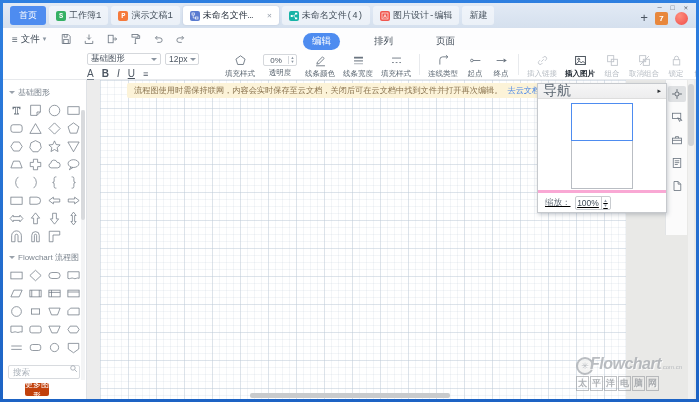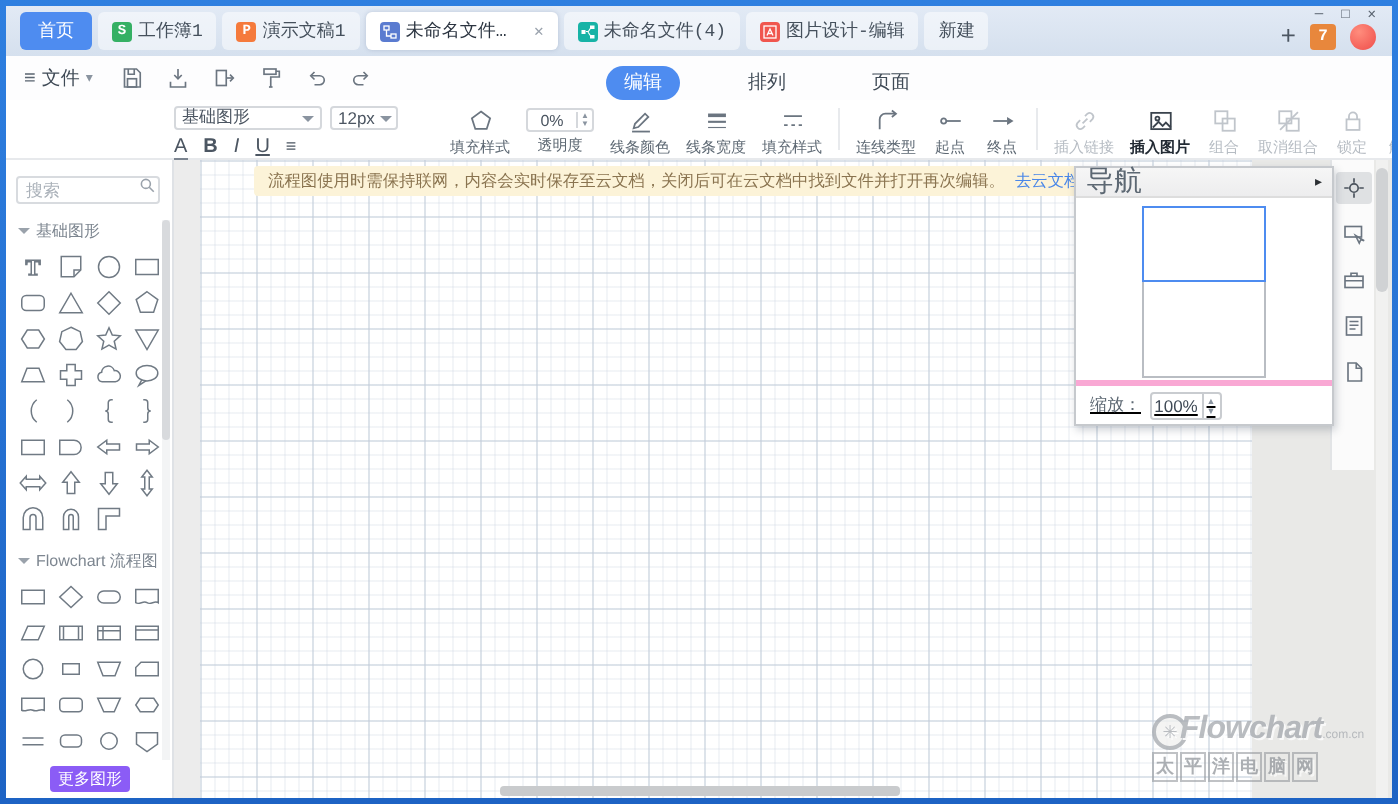--- a/index.html
+++ b/index.html
@@ -92,22 +92,22 @@
     font-family:"Liberation Sans",sans-serif; }
   #search-input::placeholder { color:#aab1b9; }
   #search-wrap svg { position:absolute; right:3px; top:3px; width:9px; height:9px; }
   .sec-head { display:flex; align-items:center; gap:3px; font-size:8px; color:#7d8690;
     margin:7px 0 3px 6px; }
   .sec-head .tri { width:0; height:0; border:3px solid transparent; border-top-color:#9aa2ab; margin-top:3px; }
   .shape-grid { display:grid; grid-template-columns:repeat(4,19px); margin-left:4px; }
   .shape-cell { width:19px; height:18px; display:flex; align-items:center; justify-content:center; }
   .shape-cell svg { width:15px; height:15px; }
   .shape-cell svg * { stroke:#707a84; fill:none; stroke-width:1; }
-  #more-shapes { position:absolute; left:22px; bottom:3px; width:40px; height:13px;
-    background:#8b5cf6; color:#fff; font-size:8px; border:none; border-radius:2px;
+  #more-shapes { position:absolute; left:22px; bottom:3px; width:24px; height:13px;
+    background:#c2410c; color:#fff; font-size:8px; border:none; border-radius:2px;
     display:flex; align-items:center; justify-content:center; font-family:"Liberation Sans",sans-serif; }
   #sidebar-scroll { position:absolute; right:1px; top:30px; width:4px; height:270px; background:#f3f4f5; }
   #sidebar-scroll .thumb { width:4px; height:110px; background:#d8dadd; border-radius:2px; }
 
   
   #canvasWrap { position:absolute; left:84px; top:0; width:609px; height:319px; }
   #gutter { position:absolute; left:0; top:0; width:13px; height:319px; background:#ececec; }
   #page { position:absolute; left:13px; top:0; width:526px; height:319px; background:#fff;
     background-image:
       linear-gradient(rgba(195,205,218,.45) 1px, transparent 1px),
@@ -444,301 +444,301 @@
               </svg>
             </div>
             <div class="glabel">解锁</div>
           </div>
         </div>
   </div>
 
   <div id="main">
 
     <div id="sidebar">
+      <div id="shape-sections">
+            <div class="sec-head">
+              <span class="tri"></span>
+              <span>基础图形</span>
+            </div>
+            <div class="shape-grid">
+              <div class="shape-cell">
+                <svg viewBox="0 0 20 20">
+                  <text x="10" y="15" font-size="15" font-weight="bold" text-anchor="middle" fill="#3a4752" stroke="none" font-family="Liberation Serif,serif">T</text>
+                </svg>
+              </div>
+              <div class="shape-cell">
+                <svg viewBox="0 0 20 20">
+                  <path d="M3.5 3h13v9l-4.5 4.5h-8.5z" fill="#fcf5a5" stroke="#cfc06a"></path>
+                  <path d="M12 16.5V12h4.5" fill="none" stroke="#cfc06a"></path>
+                </svg>
+              </div>
+              <div class="shape-cell">
+                <svg viewBox="0 0 20 20">
+                  <circle cx="10" cy="10" r="7"></circle>
+                </svg>
+              </div>
+              <div class="shape-cell">
+                <svg viewBox="0 0 20 20">
+                  <rect x="2.5" y="5" width="15" height="10"></rect>
+                </svg>
+              </div>
+              <div class="shape-cell">
+                <svg viewBox="0 0 20 20">
+                  <rect x="2.5" y="5" width="15" height="10" rx="3"></rect>
+                </svg>
+              </div>
+              <div class="shape-cell">
+                <svg viewBox="0 0 20 20">
+                  <path d="M10 3.5L17.5 16.5H2.5z"></path>
+                </svg>
+              </div>
+              <div class="shape-cell">
+                <svg viewBox="0 0 20 20">
+                  <path d="M10 2.5L17.5 10L10 17.5L2.5 10z"></path>
+                </svg>
+              </div>
+              <div class="shape-cell">
+                <svg viewBox="0 0 20 20">
+                  <path d="M10 2.5l7.2 5.2-2.8 8.5H5.6L2.8 7.7z"></path>
+                </svg>
+              </div>
+              <div class="shape-cell">
+                <svg viewBox="0 0 20 20">
+                  <path d="M6.2 4h7.6l3.8 6-3.8 6H6.2l-3.8-6z"></path>
+                </svg>
+              </div>
+              <div class="shape-cell">
+                <svg viewBox="0 0 20 20">
+                  <path d="M10 2.2l6.1 2.9 1.5 6.6-4.2 5.3H6.6l-4.2-5.3 1.5-6.6z"></path>
+                </svg>
+              </div>
+              <div class="shape-cell">
+                <svg viewBox="0 0 20 20">
+                  <path d="M10 2.5l2.2 4.9 5.3.5-4 3.6 1.2 5.2L10 14l-4.7 2.7 1.2-5.2-4-3.6 5.3-.5z"></path>
+                </svg>
+              </div>
+              <div class="shape-cell">
+                <svg viewBox="0 0 20 20">
+                  <path d="M2.5 4h15L10 17z"></path>
+                </svg>
+              </div>
+              <div class="shape-cell">
+                <svg viewBox="0 0 20 20">
+                  <path d="M6 5.5h8l3.5 9h-15z"></path>
+                </svg>
+              </div>
+              <div class="shape-cell">
+                <svg viewBox="0 0 20 20">
+                  <path d="M7.2 3h5.6v4.2H17v5.6h-4.2V17H7.2v-4.2H3V7.2h4.2z"></path>
+                </svg>
+              </div>
+              <div class="shape-cell">
+                <svg viewBox="0 0 20 20">
+                  <path d="M5.5 14.5a3.2 3.2 0 0 1-.4-6.3 4.3 4.3 0 0 1 8.4-1.1 3.5 3.5 0 0 1 .7 7.4z"></path>
+                </svg>
+              </div>
+              <div class="shape-cell">
+                <svg viewBox="0 0 20 20">
+                  <ellipse cx="10" cy="8.8" rx="7.2" ry="5.2"></ellipse>
+                  <path d="M6.5 13.2L4.5 17l5-3.2"></path>
+                </svg>
+              </div>
+              <div class="shape-cell">
+                <svg viewBox="0 0 20 20">
+                  <path d="M12.5 2.5a9.5 9.5 0 0 0 0 15"></path>
+                </svg>
+              </div>
+              <div class="shape-cell">
+                <svg viewBox="0 0 20 20">
+                  <path d="M7.5 2.5a9.5 9.5 0 0 1 0 15"></path>
+                </svg>
+              </div>
+              <div class="shape-cell">
+                <svg viewBox="0 0 20 20">
+                  <path d="M12.5 2.5h-1a2 2 0 0 0-2 2v3.5a2 2 0 0 1-2 2 2 2 0 0 1 2 2V15.5a2 2 0 0 0 2 2h1"></path>
+                </svg>
+              </div>
+              <div class="shape-cell">
+                <svg viewBox="0 0 20 20">
+                  <path d="M7.5 2.5h1a2 2 0 0 1 2 2v3.5a2 2 0 0 0 2 2 2 2 0 0 0-2 2V15.5a2 2 0 0 1-2 2h-1"></path>
+                </svg>
+              </div>
+              <div class="shape-cell">
+                <svg viewBox="0 0 20 20">
+                  <rect x="2.5" y="5.5" width="15" height="9.5"></rect>
+                </svg>
+              </div>
+              <div class="shape-cell">
+                <svg viewBox="0 0 20 20">
+                  <path d="M2.5 5.5h9.5a4.75 4.75 0 0 1 0 9.5H2.5z"></path>
+                </svg>
+              </div>
+              <div class="shape-cell">
+                <svg viewBox="0 0 20 20">
+                  <path d="M8.5 5.5V8H17v4H8.5v2.5L2.5 10z"></path>
+                </svg>
+              </div>
+              <div class="shape-cell">
+                <svg viewBox="0 0 20 20">
+                  <path d="M11.5 5.5V8H3v4h8.5v2.5L17.5 10z"></path>
+                </svg>
+              </div>
+              <div class="shape-cell">
+                <svg viewBox="0 0 20 20">
+                  <path d="M5.5 7.5v-2L1.5 10l4 4.5v-2h9v2l4-4.5-4-4.5v2z"></path>
+                </svg>
+              </div>
+              <div class="shape-cell">
+                <svg viewBox="0 0 20 20">
+                  <path d="M7.5 17V9.5H4.5L10 2.5l5.5 7H12.5V17z"></path>
+                </svg>
+              </div>
+              <div class="shape-cell">
+                <svg viewBox="0 0 20 20">
+                  <path d="M7.5 3v7.5H4.5L10 17.5l5.5-7H12.5V3z"></path>
+                </svg>
+              </div>
+              <div class="shape-cell">
+                <svg viewBox="0 0 20 20">
+                  <path d="M10 1.5l3.5 4.5h-2v8h2L10 18.5 6.5 14h2V6h-2z"></path>
+                </svg>
+              </div>
+              <div class="shape-cell">
+                <svg viewBox="0 0 20 20">
+                  <path d="M3.5 17V9a6.5 6.5 0 0 1 13 0v8h-4.5V9a2 2 0 0 0-4 0v8z"></path>
+                </svg>
+              </div>
+              <div class="shape-cell">
+                <svg viewBox="0 0 20 20">
+                  <path d="M5 17V8.5a5 5 0 0 1 10 0V17h-3.5V8.5a1.5 1.5 0 0 0-3 0V17z"></path>
+                </svg>
+              </div>
+              <div class="shape-cell">
+                <svg viewBox="0 0 20 20">
+                  <path d="M3 3h14v5h-9v9H3z"></path>
+                </svg>
+              </div>
+            </div>
+            <div class="sec-head">
+              <span class="tri"></span>
+              <span>Flowchart 流程图</span>
+            </div>
+            <div class="shape-grid">
+              <div class="shape-cell">
+                <svg viewBox="0 0 20 20">
+                  <rect x="2.5" y="5.5" width="15" height="9"></rect>
+                </svg>
+              </div>
+              <div class="shape-cell">
+                <svg viewBox="0 0 20 20">
+                  <path d="M10 3L17.5 10L10 17L2.5 10z"></path>
+                </svg>
+              </div>
+              <div class="shape-cell">
+                <svg viewBox="0 0 20 20">
+                  <rect x="2.5" y="6" width="15" height="8" rx="4"></rect>
+                </svg>
+              </div>
+              <div class="shape-cell">
+                <svg viewBox="0 0 20 20">
+                  <path d="M2.5 5h15v8.8c-2.5-1.8-5 1.8-7.5 0s-5 1.8-7.5 0z"></path>
+                </svg>
+              </div>
+              <div class="shape-cell">
+                <svg viewBox="0 0 20 20">
+                  <path d="M6.5 5.5h11l-4 9h-11z"></path>
+                </svg>
+              </div>
+              <div class="shape-cell">
+                <svg viewBox="0 0 20 20">
+                  <rect x="2.5" y="5.5" width="15" height="9"></rect>
+                  <path d="M5 5.5v9M15 5.5v9"></path>
+                </svg>
+              </div>
+              <div class="shape-cell">
+                <svg viewBox="0 0 20 20">
+                  <rect x="2.5" y="5.5" width="15" height="9"></rect>
+                  <path d="M6 5.5v9M2.5 8.5h15"></path>
+                </svg>
+              </div>
+              <div class="shape-cell">
+                <svg viewBox="0 0 20 20">
+                  <rect x="2.5" y="5.5" width="15" height="9"></rect>
+                  <path d="M2.5 8h15"></path>
+                </svg>
+              </div>
+              <div class="shape-cell">
+                <svg viewBox="0 0 20 20">
+                  <circle cx="10" cy="10" r="6.5"></circle>
+                </svg>
+              </div>
+              <div class="shape-cell">
+                <svg viewBox="0 0 20 20">
+                  <rect x="4.5" y="6.5" width="11" height="7"></rect>
+                </svg>
+              </div>
+              <div class="shape-cell">
+                <svg viewBox="0 0 20 20">
+                  <path d="M2.5 5.5h15l-3.5 9h-8z"></path>
+                </svg>
+              </div>
+              <div class="shape-cell">
+                <svg viewBox="0 0 20 20">
+                  <path d="M6 5.5h11.5v9H2.5V9z"></path>
+                </svg>
+              </div>
+              <div class="shape-cell">
+                <svg viewBox="0 0 20 20">
+                  <path d="M2.5 5.5h15v8c-2.5-1.6-5 1.6-7.5 0s-5 1.6-7.5 0z"></path>
+                </svg>
+              </div>
+              <div class="shape-cell">
+                <svg viewBox="0 0 20 20">
+                  <rect x="2.5" y="5.5" width="15" height="9" rx="2.5"></rect>
+                </svg>
+              </div>
+              <div class="shape-cell">
+                <svg viewBox="0 0 20 20">
+                  <path d="M2.5 5.5h15l-4 9h-7z"></path>
+                </svg>
+              </div>
+              <div class="shape-cell">
+                <svg viewBox="0 0 20 20">
+                  <path d="M5.5 5.5h9l3 4.5-3 4.5h-9l-3-4.5z"></path>
+                </svg>
+              </div>
+              <div class="shape-cell">
+                <svg viewBox="0 0 20 20">
+                  <path d="M3 8h14M3 12.5h14"></path>
+                </svg>
+              </div>
+              <div class="shape-cell">
+                <svg viewBox="0 0 20 20">
+                  <rect x="3" y="6" width="14" height="8" rx="3"></rect>
+                </svg>
+              </div>
+              <div class="shape-cell">
+                <svg viewBox="0 0 20 20">
+                  <circle cx="10" cy="10" r="5.5"></circle>
+                </svg>
+              </div>
+              <div class="shape-cell">
+                <svg viewBox="0 0 20 20">
+                  <path d="M3 4.5h14v7.5L10 17l-7-5z"></path>
+                </svg>
+              </div>
+            </div>
+          </div>
       <div id="search-wrap">
         <input id="search-input" placeholder="搜索" style="">
         <svg viewBox="0 0 16 16">
           <circle cx="7" cy="7" r="4" fill="none" stroke="#9aa2ab" stroke-width="1.4"></circle>
           <path d="M10 10l4 4" stroke="#9aa2ab" stroke-width="1.4"></path>
         </svg>
       </div>
-      <div id="shape-sections">
-            <div class="sec-head">
-              <span class="tri"></span>
-              <span>基础图形</span>
-            </div>
-            <div class="shape-grid">
-              <div class="shape-cell">
-                <svg viewBox="0 0 20 20">
-                  <text x="10" y="15" font-size="15" font-weight="bold" text-anchor="middle" fill="#3a4752" stroke="none" font-family="Liberation Serif,serif">T</text>
-                </svg>
-              </div>
-              <div class="shape-cell">
-                <svg viewBox="0 0 20 20">
-                  <path d="M3.5 3h13v9l-4.5 4.5h-8.5z" fill="#fcf5a5" stroke="#cfc06a"></path>
-                  <path d="M12 16.5V12h4.5" fill="none" stroke="#cfc06a"></path>
-                </svg>
-              </div>
-              <div class="shape-cell">
-                <svg viewBox="0 0 20 20">
-                  <circle cx="10" cy="10" r="7"></circle>
-                </svg>
-              </div>
-              <div class="shape-cell">
-                <svg viewBox="0 0 20 20">
-                  <rect x="2.5" y="5" width="15" height="10"></rect>
-                </svg>
-              </div>
-              <div class="shape-cell">
-                <svg viewBox="0 0 20 20">
-                  <rect x="2.5" y="5" width="15" height="10" rx="3"></rect>
-                </svg>
-              </div>
-              <div class="shape-cell">
-                <svg viewBox="0 0 20 20">
-                  <path d="M10 3.5L17.5 16.5H2.5z"></path>
-                </svg>
-              </div>
-              <div class="shape-cell">
-                <svg viewBox="0 0 20 20">
-                  <path d="M10 2.5L17.5 10L10 17.5L2.5 10z"></path>
-                </svg>
-              </div>
-              <div class="shape-cell">
-                <svg viewBox="0 0 20 20">
-                  <path d="M10 2.5l7.2 5.2-2.8 8.5H5.6L2.8 7.7z"></path>
-                </svg>
-              </div>
-              <div class="shape-cell">
-                <svg viewBox="0 0 20 20">
-                  <path d="M6.2 4h7.6l3.8 6-3.8 6H6.2l-3.8-6z"></path>
-                </svg>
-              </div>
-              <div class="shape-cell">
-                <svg viewBox="0 0 20 20">
-                  <path d="M10 2.2l6.1 2.9 1.5 6.6-4.2 5.3H6.6l-4.2-5.3 1.5-6.6z"></path>
-                </svg>
-              </div>
-              <div class="shape-cell">
-                <svg viewBox="0 0 20 20">
-                  <path d="M10 2.5l2.2 4.9 5.3.5-4 3.6 1.2 5.2L10 14l-4.7 2.7 1.2-5.2-4-3.6 5.3-.5z"></path>
-                </svg>
-              </div>
-              <div class="shape-cell">
-                <svg viewBox="0 0 20 20">
-                  <path d="M2.5 4h15L10 17z"></path>
-                </svg>
-              </div>
-              <div class="shape-cell">
-                <svg viewBox="0 0 20 20">
-                  <path d="M6 5.5h8l3.5 9h-15z"></path>
-                </svg>
-              </div>
-              <div class="shape-cell">
-                <svg viewBox="0 0 20 20">
-                  <path d="M7.2 3h5.6v4.2H17v5.6h-4.2V17H7.2v-4.2H3V7.2h4.2z"></path>
-                </svg>
-              </div>
-              <div class="shape-cell">
-                <svg viewBox="0 0 20 20">
-                  <path d="M5.5 14.5a3.2 3.2 0 0 1-.4-6.3 4.3 4.3 0 0 1 8.4-1.1 3.5 3.5 0 0 1 .7 7.4z"></path>
-                </svg>
-              </div>
-              <div class="shape-cell">
-                <svg viewBox="0 0 20 20">
-                  <ellipse cx="10" cy="8.8" rx="7.2" ry="5.2"></ellipse>
-                  <path d="M6.5 13.2L4.5 17l5-3.2"></path>
-                </svg>
-              </div>
-              <div class="shape-cell">
-                <svg viewBox="0 0 20 20">
-                  <path d="M12.5 2.5a9.5 9.5 0 0 0 0 15"></path>
-                </svg>
-              </div>
-              <div class="shape-cell">
-                <svg viewBox="0 0 20 20">
-                  <path d="M7.5 2.5a9.5 9.5 0 0 1 0 15"></path>
-                </svg>
-              </div>
-              <div class="shape-cell">
-                <svg viewBox="0 0 20 20">
-                  <path d="M12.5 2.5h-1a2 2 0 0 0-2 2v3.5a2 2 0 0 1-2 2 2 2 0 0 1 2 2V15.5a2 2 0 0 0 2 2h1"></path>
-                </svg>
-              </div>
-              <div class="shape-cell">
-                <svg viewBox="0 0 20 20">
-                  <path d="M7.5 2.5h1a2 2 0 0 1 2 2v3.5a2 2 0 0 0 2 2 2 2 0 0 0-2 2V15.5a2 2 0 0 1-2 2h-1"></path>
-                </svg>
-              </div>
-              <div class="shape-cell">
-                <svg viewBox="0 0 20 20">
-                  <rect x="2.5" y="5.5" width="15" height="9.5"></rect>
-                </svg>
-              </div>
-              <div class="shape-cell">
-                <svg viewBox="0 0 20 20">
-                  <path d="M2.5 5.5h9.5a4.75 4.75 0 0 1 0 9.5H2.5z"></path>
-                </svg>
-              </div>
-              <div class="shape-cell">
-                <svg viewBox="0 0 20 20">
-                  <path d="M8.5 5.5V8H17v4H8.5v2.5L2.5 10z"></path>
-                </svg>
-              </div>
-              <div class="shape-cell">
-                <svg viewBox="0 0 20 20">
-                  <path d="M11.5 5.5V8H3v4h8.5v2.5L17.5 10z"></path>
-                </svg>
-              </div>
-              <div class="shape-cell">
-                <svg viewBox="0 0 20 20">
-                  <path d="M5.5 7.5v-2L1.5 10l4 4.5v-2h9v2l4-4.5-4-4.5v2z"></path>
-                </svg>
-              </div>
-              <div class="shape-cell">
-                <svg viewBox="0 0 20 20">
-                  <path d="M7.5 17V9.5H4.5L10 2.5l5.5 7H12.5V17z"></path>
-                </svg>
-              </div>
-              <div class="shape-cell">
-                <svg viewBox="0 0 20 20">
-                  <path d="M7.5 3v7.5H4.5L10 17.5l5.5-7H12.5V3z"></path>
-                </svg>
-              </div>
-              <div class="shape-cell">
-                <svg viewBox="0 0 20 20">
-                  <path d="M10 1.5l3.5 4.5h-2v8h2L10 18.5 6.5 14h2V6h-2z"></path>
-                </svg>
-              </div>
-              <div class="shape-cell">
-                <svg viewBox="0 0 20 20">
-                  <path d="M3.5 17V9a6.5 6.5 0 0 1 13 0v8h-4.5V9a2 2 0 0 0-4 0v8z"></path>
-                </svg>
-              </div>
-              <div class="shape-cell">
-                <svg viewBox="0 0 20 20">
-                  <path d="M5 17V8.5a5 5 0 0 1 10 0V17h-3.5V8.5a1.5 1.5 0 0 0-3 0V17z"></path>
-                </svg>
-              </div>
-              <div class="shape-cell">
-                <svg viewBox="0 0 20 20">
-                  <path d="M3 3h14v5h-9v9H3z"></path>
-                </svg>
-              </div>
-            </div>
-            <div class="sec-head">
-              <span class="tri"></span>
-              <span>Flowchart 流程图</span>
-            </div>
-            <div class="shape-grid">
-              <div class="shape-cell">
-                <svg viewBox="0 0 20 20">
-                  <rect x="2.5" y="5.5" width="15" height="9"></rect>
-                </svg>
-              </div>
-              <div class="shape-cell">
-                <svg viewBox="0 0 20 20">
-                  <path d="M10 3L17.5 10L10 17L2.5 10z"></path>
-                </svg>
-              </div>
-              <div class="shape-cell">
-                <svg viewBox="0 0 20 20">
-                  <rect x="2.5" y="6" width="15" height="8" rx="4"></rect>
-                </svg>
-              </div>
-              <div class="shape-cell">
-                <svg viewBox="0 0 20 20">
-                  <path d="M2.5 5h15v8.8c-2.5-1.8-5 1.8-7.5 0s-5 1.8-7.5 0z"></path>
-                </svg>
-              </div>
-              <div class="shape-cell">
-                <svg viewBox="0 0 20 20">
-                  <path d="M6.5 5.5h11l-4 9h-11z"></path>
-                </svg>
-              </div>
-              <div class="shape-cell">
-                <svg viewBox="0 0 20 20">
-                  <rect x="2.5" y="5.5" width="15" height="9"></rect>
-                  <path d="M5 5.5v9M15 5.5v9"></path>
-                </svg>
-              </div>
-              <div class="shape-cell">
-                <svg viewBox="0 0 20 20">
-                  <rect x="2.5" y="5.5" width="15" height="9"></rect>
-                  <path d="M6 5.5v9M2.5 8.5h15"></path>
-                </svg>
-              </div>
-              <div class="shape-cell">
-                <svg viewBox="0 0 20 20">
-                  <rect x="2.5" y="5.5" width="15" height="9"></rect>
-                  <path d="M2.5 8h15"></path>
-                </svg>
-              </div>
-              <div class="shape-cell">
-                <svg viewBox="0 0 20 20">
-                  <circle cx="10" cy="10" r="6.5"></circle>
-                </svg>
-              </div>
-              <div class="shape-cell">
-                <svg viewBox="0 0 20 20">
-                  <rect x="4.5" y="6.5" width="11" height="7"></rect>
-                </svg>
-              </div>
-              <div class="shape-cell">
-                <svg viewBox="0 0 20 20">
-                  <path d="M2.5 5.5h15l-3.5 9h-8z"></path>
-                </svg>
-              </div>
-              <div class="shape-cell">
-                <svg viewBox="0 0 20 20">
-                  <path d="M6 5.5h11.5v9H2.5V9z"></path>
-                </svg>
-              </div>
-              <div class="shape-cell">
-                <svg viewBox="0 0 20 20">
-                  <path d="M2.5 5.5h15v8c-2.5-1.6-5 1.6-7.5 0s-5 1.6-7.5 0z"></path>
-                </svg>
-              </div>
-              <div class="shape-cell">
-                <svg viewBox="0 0 20 20">
-                  <rect x="2.5" y="5.5" width="15" height="9" rx="2.5"></rect>
-                </svg>
-              </div>
-              <div class="shape-cell">
-                <svg viewBox="0 0 20 20">
-                  <path d="M2.5 5.5h15l-4 9h-7z"></path>
-                </svg>
-              </div>
-              <div class="shape-cell">
-                <svg viewBox="0 0 20 20">
-                  <path d="M5.5 5.5h9l3 4.5-3 4.5h-9l-3-4.5z"></path>
-                </svg>
-              </div>
-              <div class="shape-cell">
-                <svg viewBox="0 0 20 20">
-                  <path d="M3 8h14M3 12.5h14"></path>
-                </svg>
-              </div>
-              <div class="shape-cell">
-                <svg viewBox="0 0 20 20">
-                  <rect x="3" y="6" width="14" height="8" rx="3"></rect>
-                </svg>
-              </div>
-              <div class="shape-cell">
-                <svg viewBox="0 0 20 20">
-                  <circle cx="10" cy="10" r="5.5"></circle>
-                </svg>
-              </div>
-              <div class="shape-cell">
-                <svg viewBox="0 0 20 20">
-                  <path d="M3 4.5h14v7.5L10 17l-7-5z"></path>
-                </svg>
-              </div>
-            </div>
-          </div>
       <button id="more-shapes">更多图形</button>
       <div id="sidebar-scroll">
             <div class="thumb"></div>
           </div>
     </div>
 
     <div id="canvasWrap">
       <div id="gutter"></div>
       <div id="page"></div>
       <div id="outside-page"></div>

